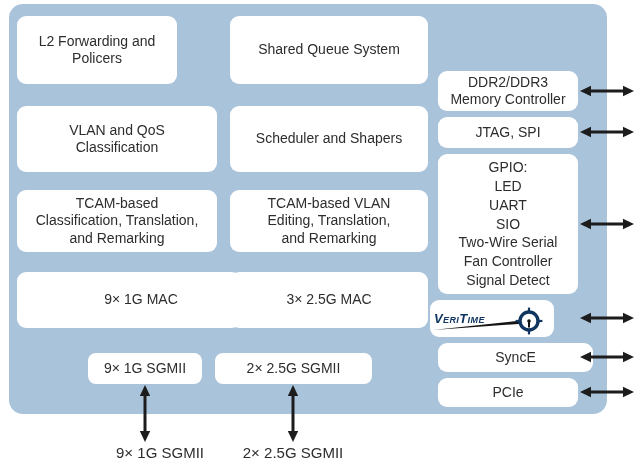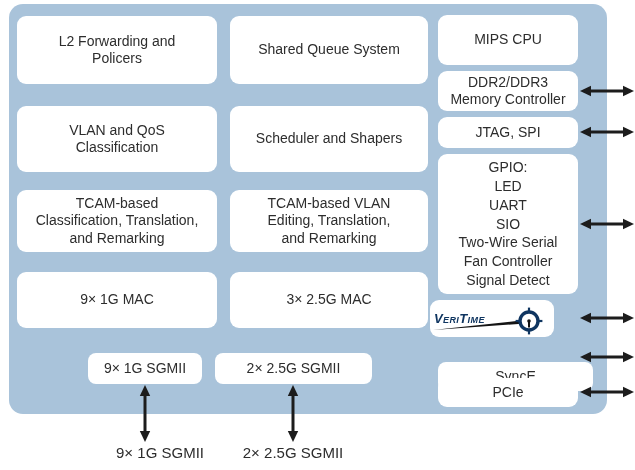--- a/index.html
+++ b/index.html
@@ -19,36 +19,36 @@
   .panel {
     position:absolute; left:9px; top:4px; width:598px; height:410px;
     background:var(--panel); border-radius:14px;
   }
   .block {
     position:absolute; background:var(--block); border-radius:9px;
     display:flex; align-items:center; justify-content:center;
     text-align:center; white-space:pre-line;
     font-size:14px; line-height:1.24; color:var(--text);
   }
-  .b-l2    { left:17px;  top:16px;  width:200px; height:68px; }
+  .b-l2    { left:17px;  top:16px;  width:160px; height:68px; }
   .b-sq    { left:230px; top:16px;  width:198px; height:68px; }
   .b-vlan  { left:17px;  top:106px; width:200px; height:66px;text-align:center; }
   .b-sched { left:230px; top:106px; width:198px; height:66px; }
   .b-tcamc { left:17px;  top:190px; width:200px; height:62px; }
   .b-tcamv { left:230px; top:190px; width:198px; height:62px; }
-  .b-mac1  { left:17px;  top:272px; width:200px; height:56px; }
+  .b-mac1  { left:17px;  top:272px; width:200px; height:56px;padding-left:24px; }
   .b-mac2  { left:230px; top:272px; width:198px; height:56px; }
   .b-sg1   { left:88px;  top:353px; width:114px; height:31px; border-radius:8px; }
   .b-sg2   { left:215px; top:353px; width:157px; height:31px; border-radius:8px; }
   .b-mips  { left:438px; top:15px;  width:140px; height:50px; }
   .b-ddr   { left:438px; top:71px;  width:140px; height:40px;text-align:center; }
   .b-jtag  { left:438px; top:117px; width:140px; height:31px; }
   .b-gpio  { left:438px; top:154px; width:140px; height:140px; line-height:1.35; }
   .b-vt    { left:430px; top:300px; width:124px; height:37px; }
-  .b-sync  { left:438px; top:362px; width:155px; height:29px;border-radius:8px; }
+  .b-sync  { left:438px; top:343px; width:155px; height:29px; }
   .b-pcie  { left:438px; top:378px; width:140px; height:29px; }
 
   .arrow-h { position:absolute; left:580px; width:54px; height:16px; }
   .ah-ddr  { top:83px; }
   .ah-jtag { top:124px; }
   .ah-gpio { top:216px; }
   .ah-vt   { top:310px; }
   .ah-sync { top:349px; }
   .ah-pcie { top:384px; }
   .arrow-v { position:absolute; top:385px; width:16px; height:57px; }
@@ -84,21 +84,20 @@
   <div class="block b-sg1">9× 1G SGMII</div>
 
   <div class="block b-sq">Shared Queue System</div>
   <div class="block b-sched">Scheduler and Shapers</div>
   <div class="block b-tcamv">TCAM-based VLAN
 Editing, Translation,
 and Remarking</div>
   <div class="block b-mac2">3× 2.5G MAC</div>
   <div class="block b-sg2">2× 2.5G SGMII</div>
 
-  <div class="block b-mips">MIPS CPU</div>
   <div class="block b-ddr">DDR2/DDR3
 Memory Controller</div>
   <div class="block b-gpio">GPIO:
 LED
 UART
 SIO
 Two-Wire Serial
 Fan Controller
 Signal Detect</div>
   <div class="block b-jtag">JTAG, SPI</div>

